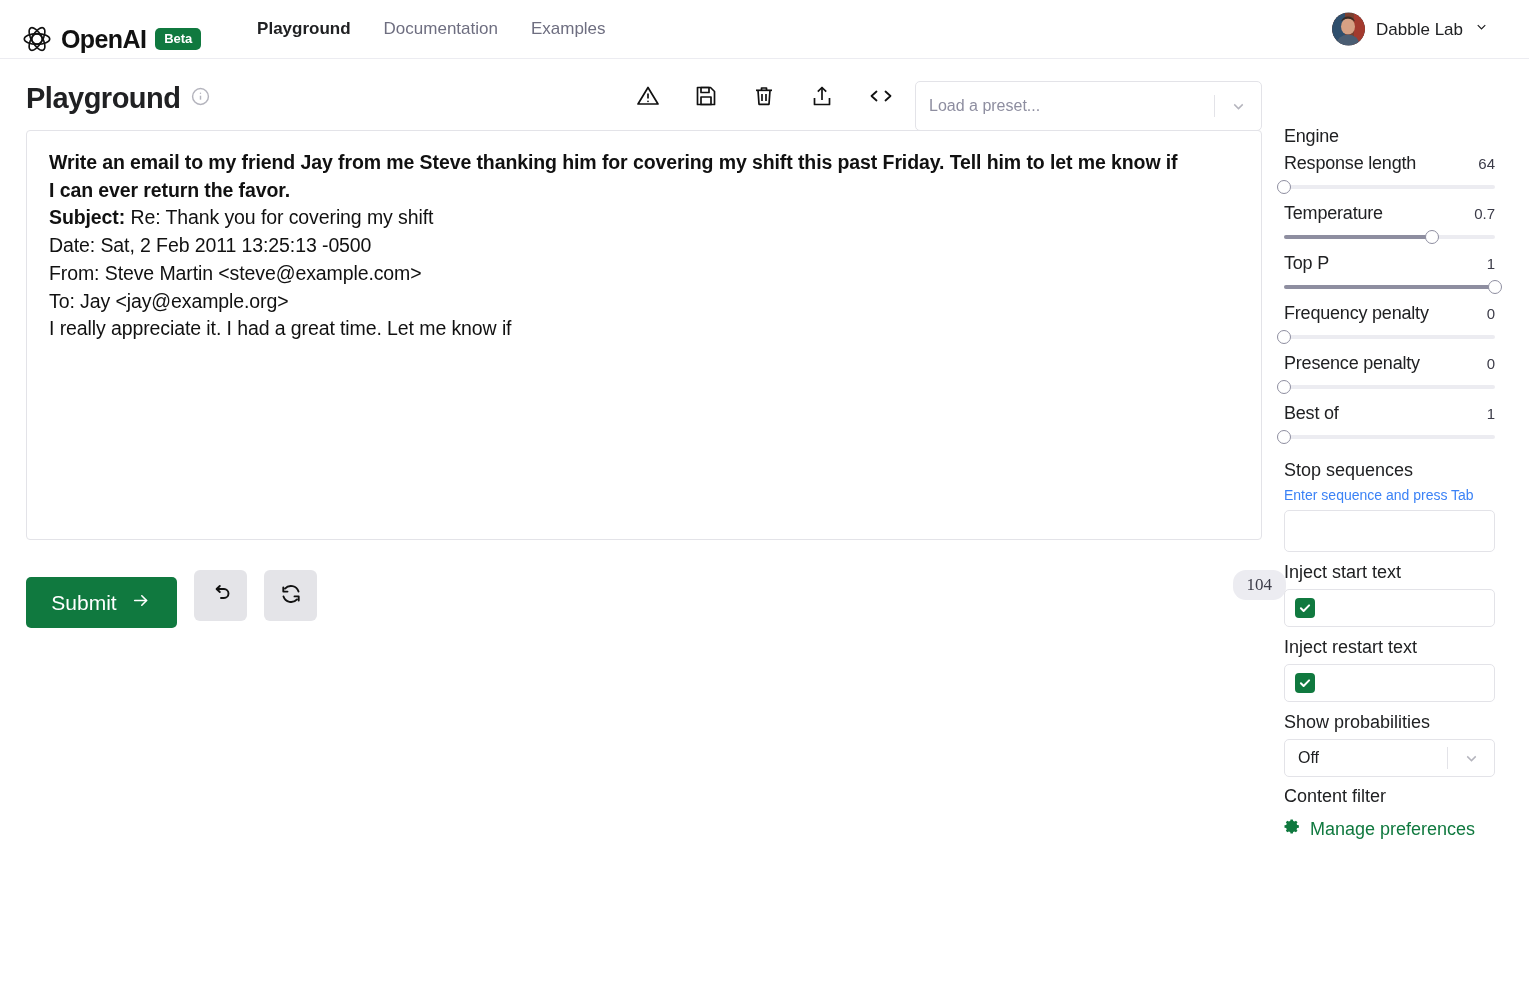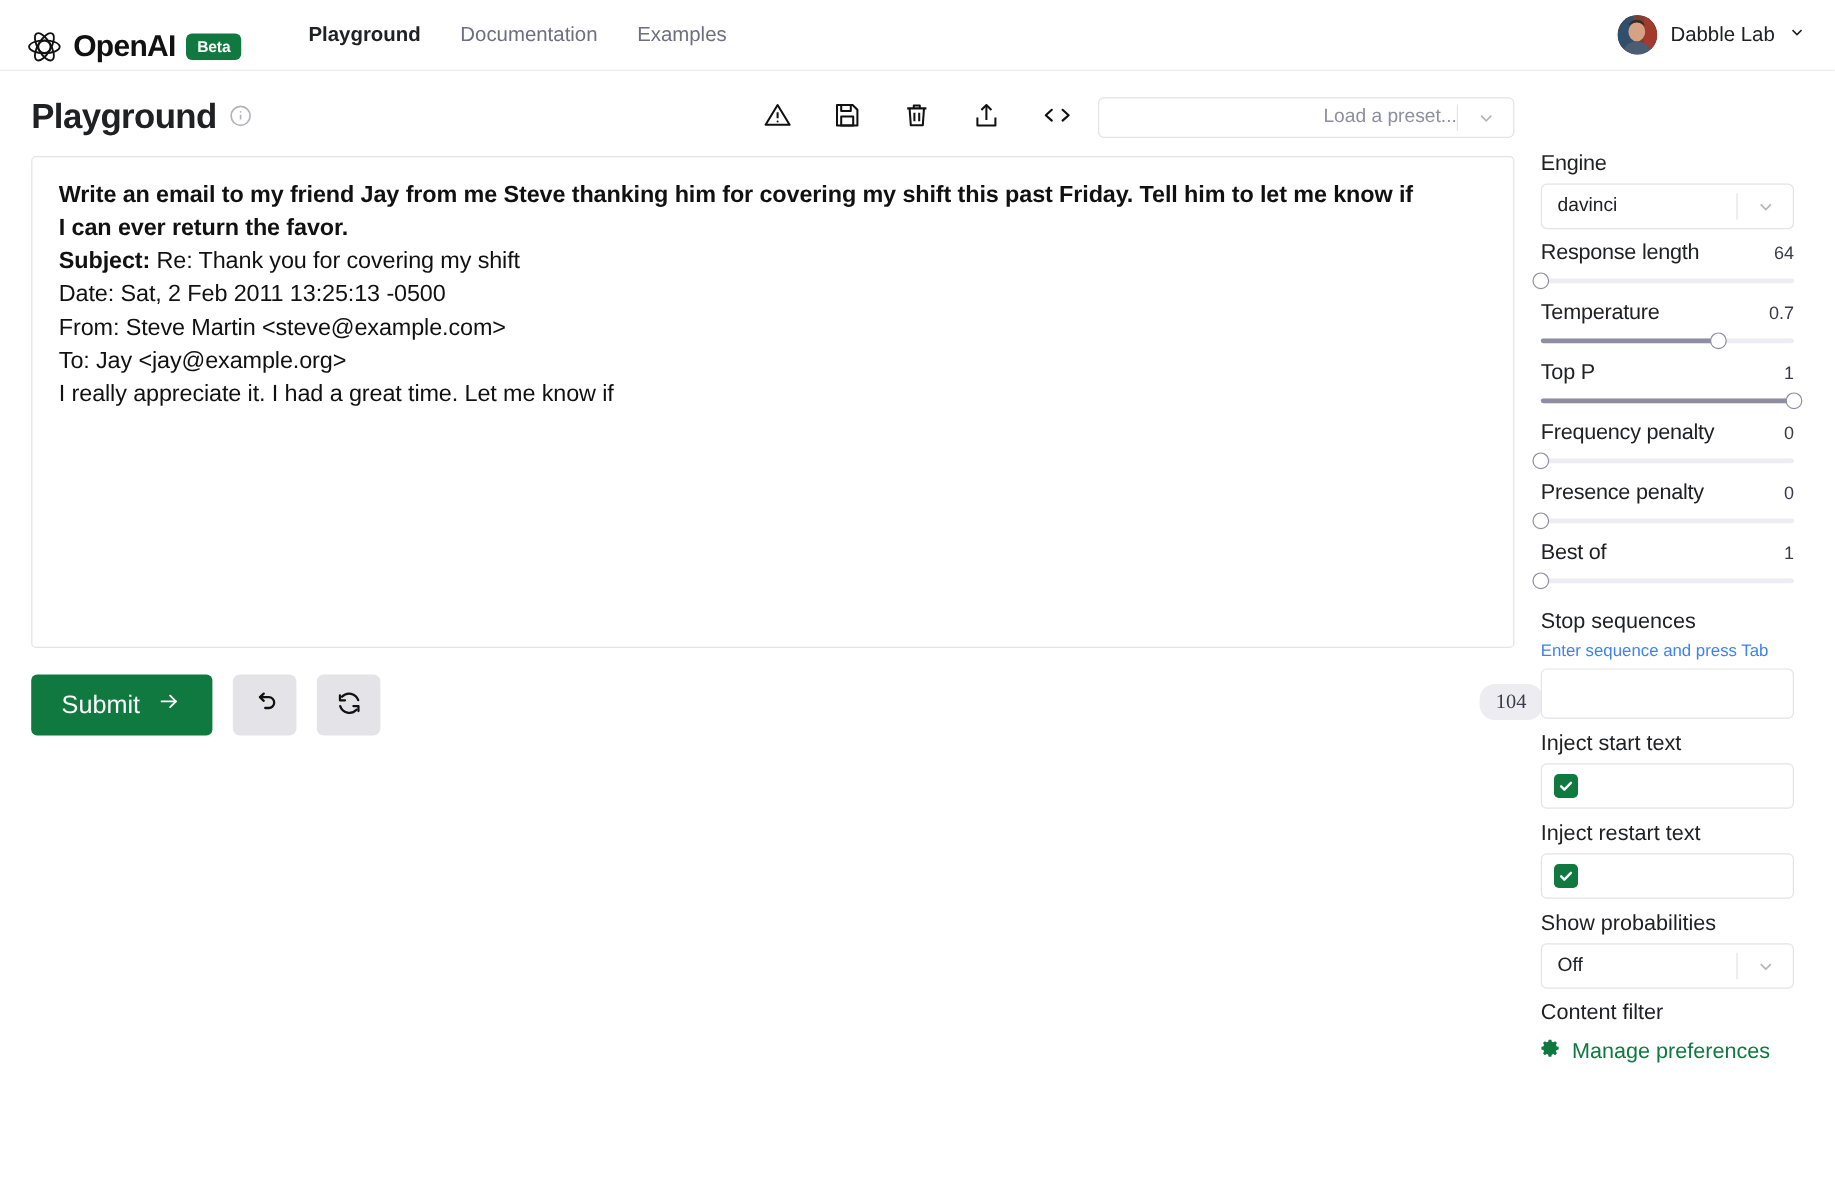--- a/index.html
+++ b/index.html
@@ -30,21 +30,21 @@
     background: #10793f; color: #ffffff;
     font-size: 13px; font-weight: 700;
     padding: 3px 9px 4px; border-radius: 5px;
     letter-spacing: -0.1px;
   }
   .nav { display: flex; align-items: center; gap: 33px; margin-left: 56px; }
   .nav-link { font-size: 17px; color: #6e6e80; text-decoration: none; }
   .nav-link.active { color: #202123; font-weight: 700; }
 
   .user-area {
-    position: absolute; right: 24px; top: 50%;
+    position: absolute; right: 40px; top: 50%;
     transform: translateY(-50%);
     display: flex; align-items: center; gap: 11px;
   }
   .avatar {
     width: 33px; height: 33px; border-radius: 50%;
     overflow: hidden; display: block;
     background: #5a5f6b;
   }
   .user-name { font-size: 17px; color: #202123; font-weight: 400; }
   .caret { color: #202123; display: block; }
@@ -62,23 +62,23 @@
   .info-icon { margin-left: 10px; display: block; }
 
   .tool-icons {
     display: flex; align-items: center; gap: 34px;
     position: absolute; left: 636px; top: 84px;
   }
   .tool-icons .ti { display: block; cursor: pointer; }
 
   .preset-box {
     position: absolute; right: 267px; top: 81px;
-    width: 347px; height: 34px;
+    width: 347px; height: 50px;
     border: 1px solid #e3e3e8; border-radius: 5px;
-    display: flex; align-items: center; background: #fff; text-align: right;
+    display: flex; align-items: center; background: #fff;
   }
   .preset-text {
     flex: 1; font-size: 16px; color: #8e8ea0; padding-left: 13px;
   }
   .preset-div { width: 1px; height: 22px; background: #e3e3e8; }
   .preset-caret { width: 46px; display: flex; align-items: center; justify-content: center; }
 
   
   .editor-wrap { position: absolute; left: 26px; top: 130px; }
   .editor {
@@ -99,21 +99,21 @@
   .actions {
     position: absolute; left: 26px; top: 562px;
     display: flex; align-items: center; gap: 17px;
   }
   .submit-btn {
     background: #10793f; color: #ffffff;
     border: none; border-radius: 5px;
     height: 51px; min-width: 151px;
     font-size: 21px; font-family: inherit;
     display: flex; align-items: center; justify-content: center; gap: 13px;
-    cursor: pointer; padding: 0 22px;
+    cursor: pointer; padding: 0 22px; margin-top: 15px;
   }
   .icon-btn {
     width: 53px; height: 51px;
     background: #e4e4e8; border: none; border-radius: 6px;
     display: flex; align-items: center; justify-content: center;
     cursor: pointer;
   }
   .token-pill {
     position: absolute; right: 243px; top: 570px;
     background: #ececf1; color: #3c3c49;
@@ -329,29 +329,20 @@
         <path d="M4.3 5.4v4.2h4.2"></path>
           <path d="M19.7 18.6v-4.2h-4.2"></path>
       </svg>
     </span>
   </button>
 </div>
 <div class="token-pill">104</div>
 
 <aside class="sidebar">
   <div class="side-label">Engine</div>
-  <div class="select-box">
-    <span class="select-val">davinci</span>
-    <span class="preset-div"></span>
-    <span class="preset-caret">
-      <svg width="17" height="17" viewBox="0 0 24 24" fill="none" stroke="#b4b4bd" stroke-width="2">
-          <path d="M6 9l6 6 6-6"></path>
-        </svg>
-    </span>
-  </div>
 
   <div class="ctrl">
     <div class="ctrl-head">
       <span class="ctrl-name">Response length</span>
       <span class="ctrl-val">64</span>
     </div>
     <div class="slider">
       <div class="track"></div>
       <div class="fill" style="width: 0%;"></div>
       <div class="thumb" style="left: 0%;"></div>

